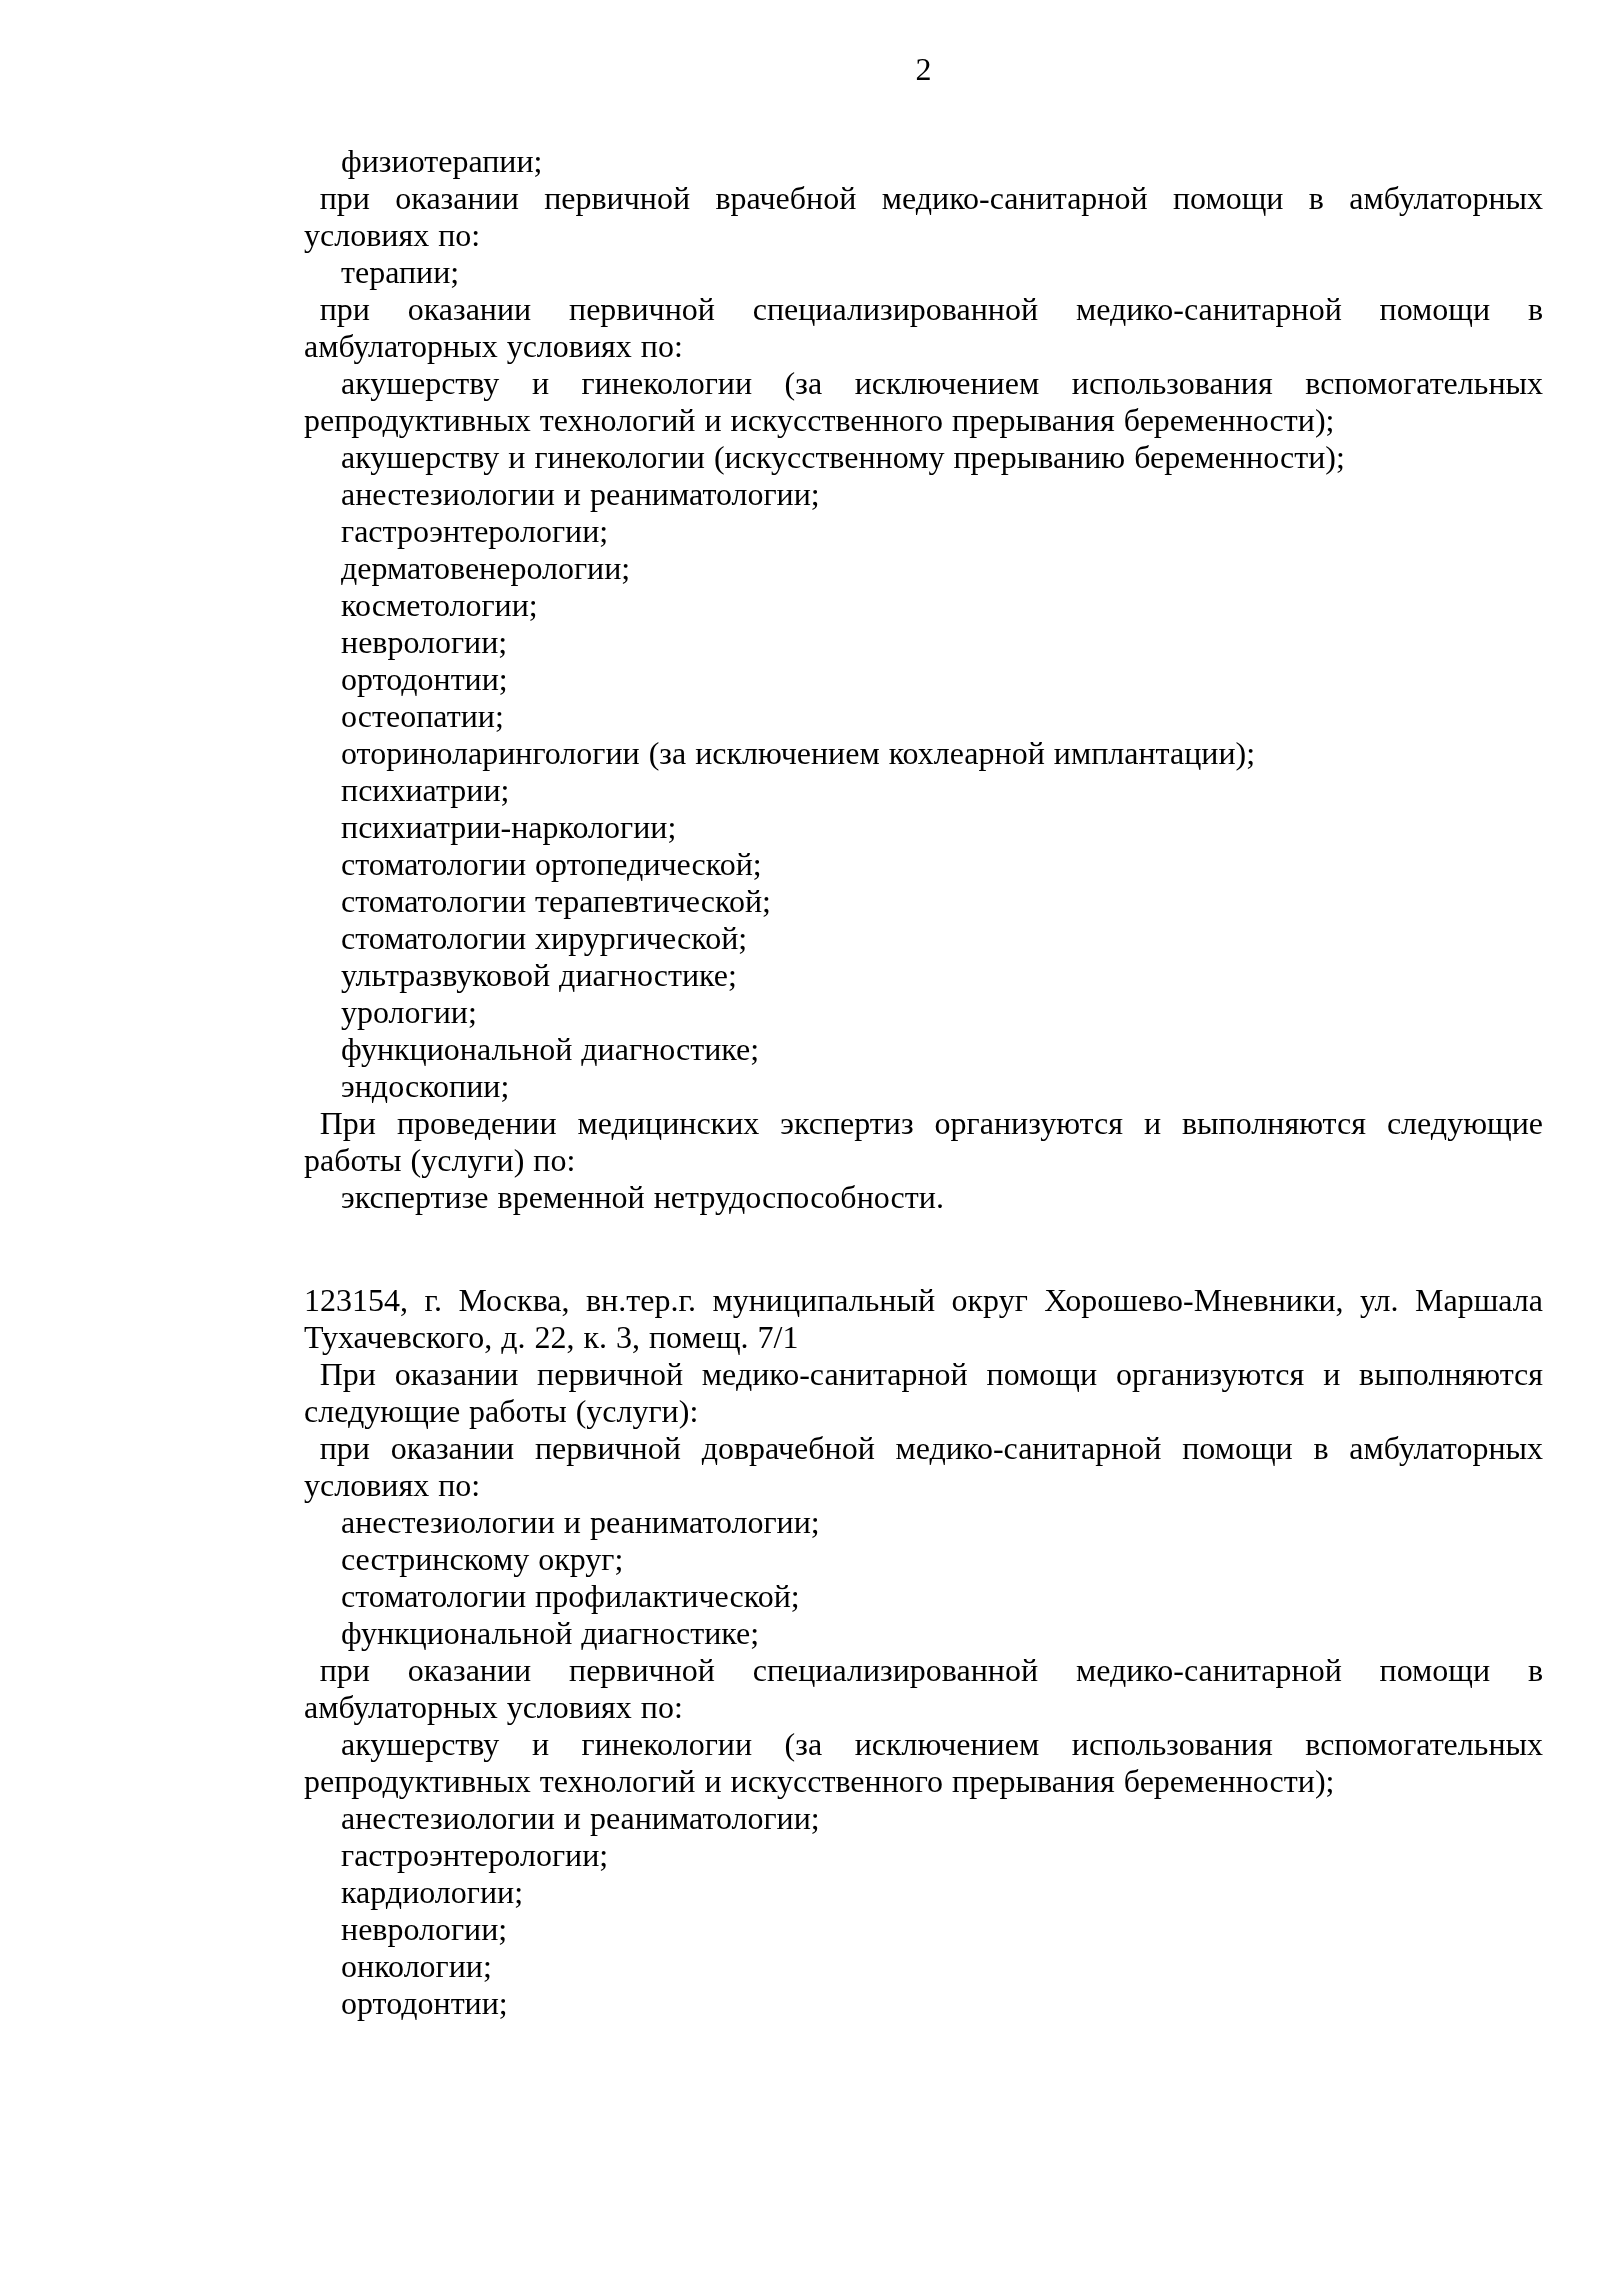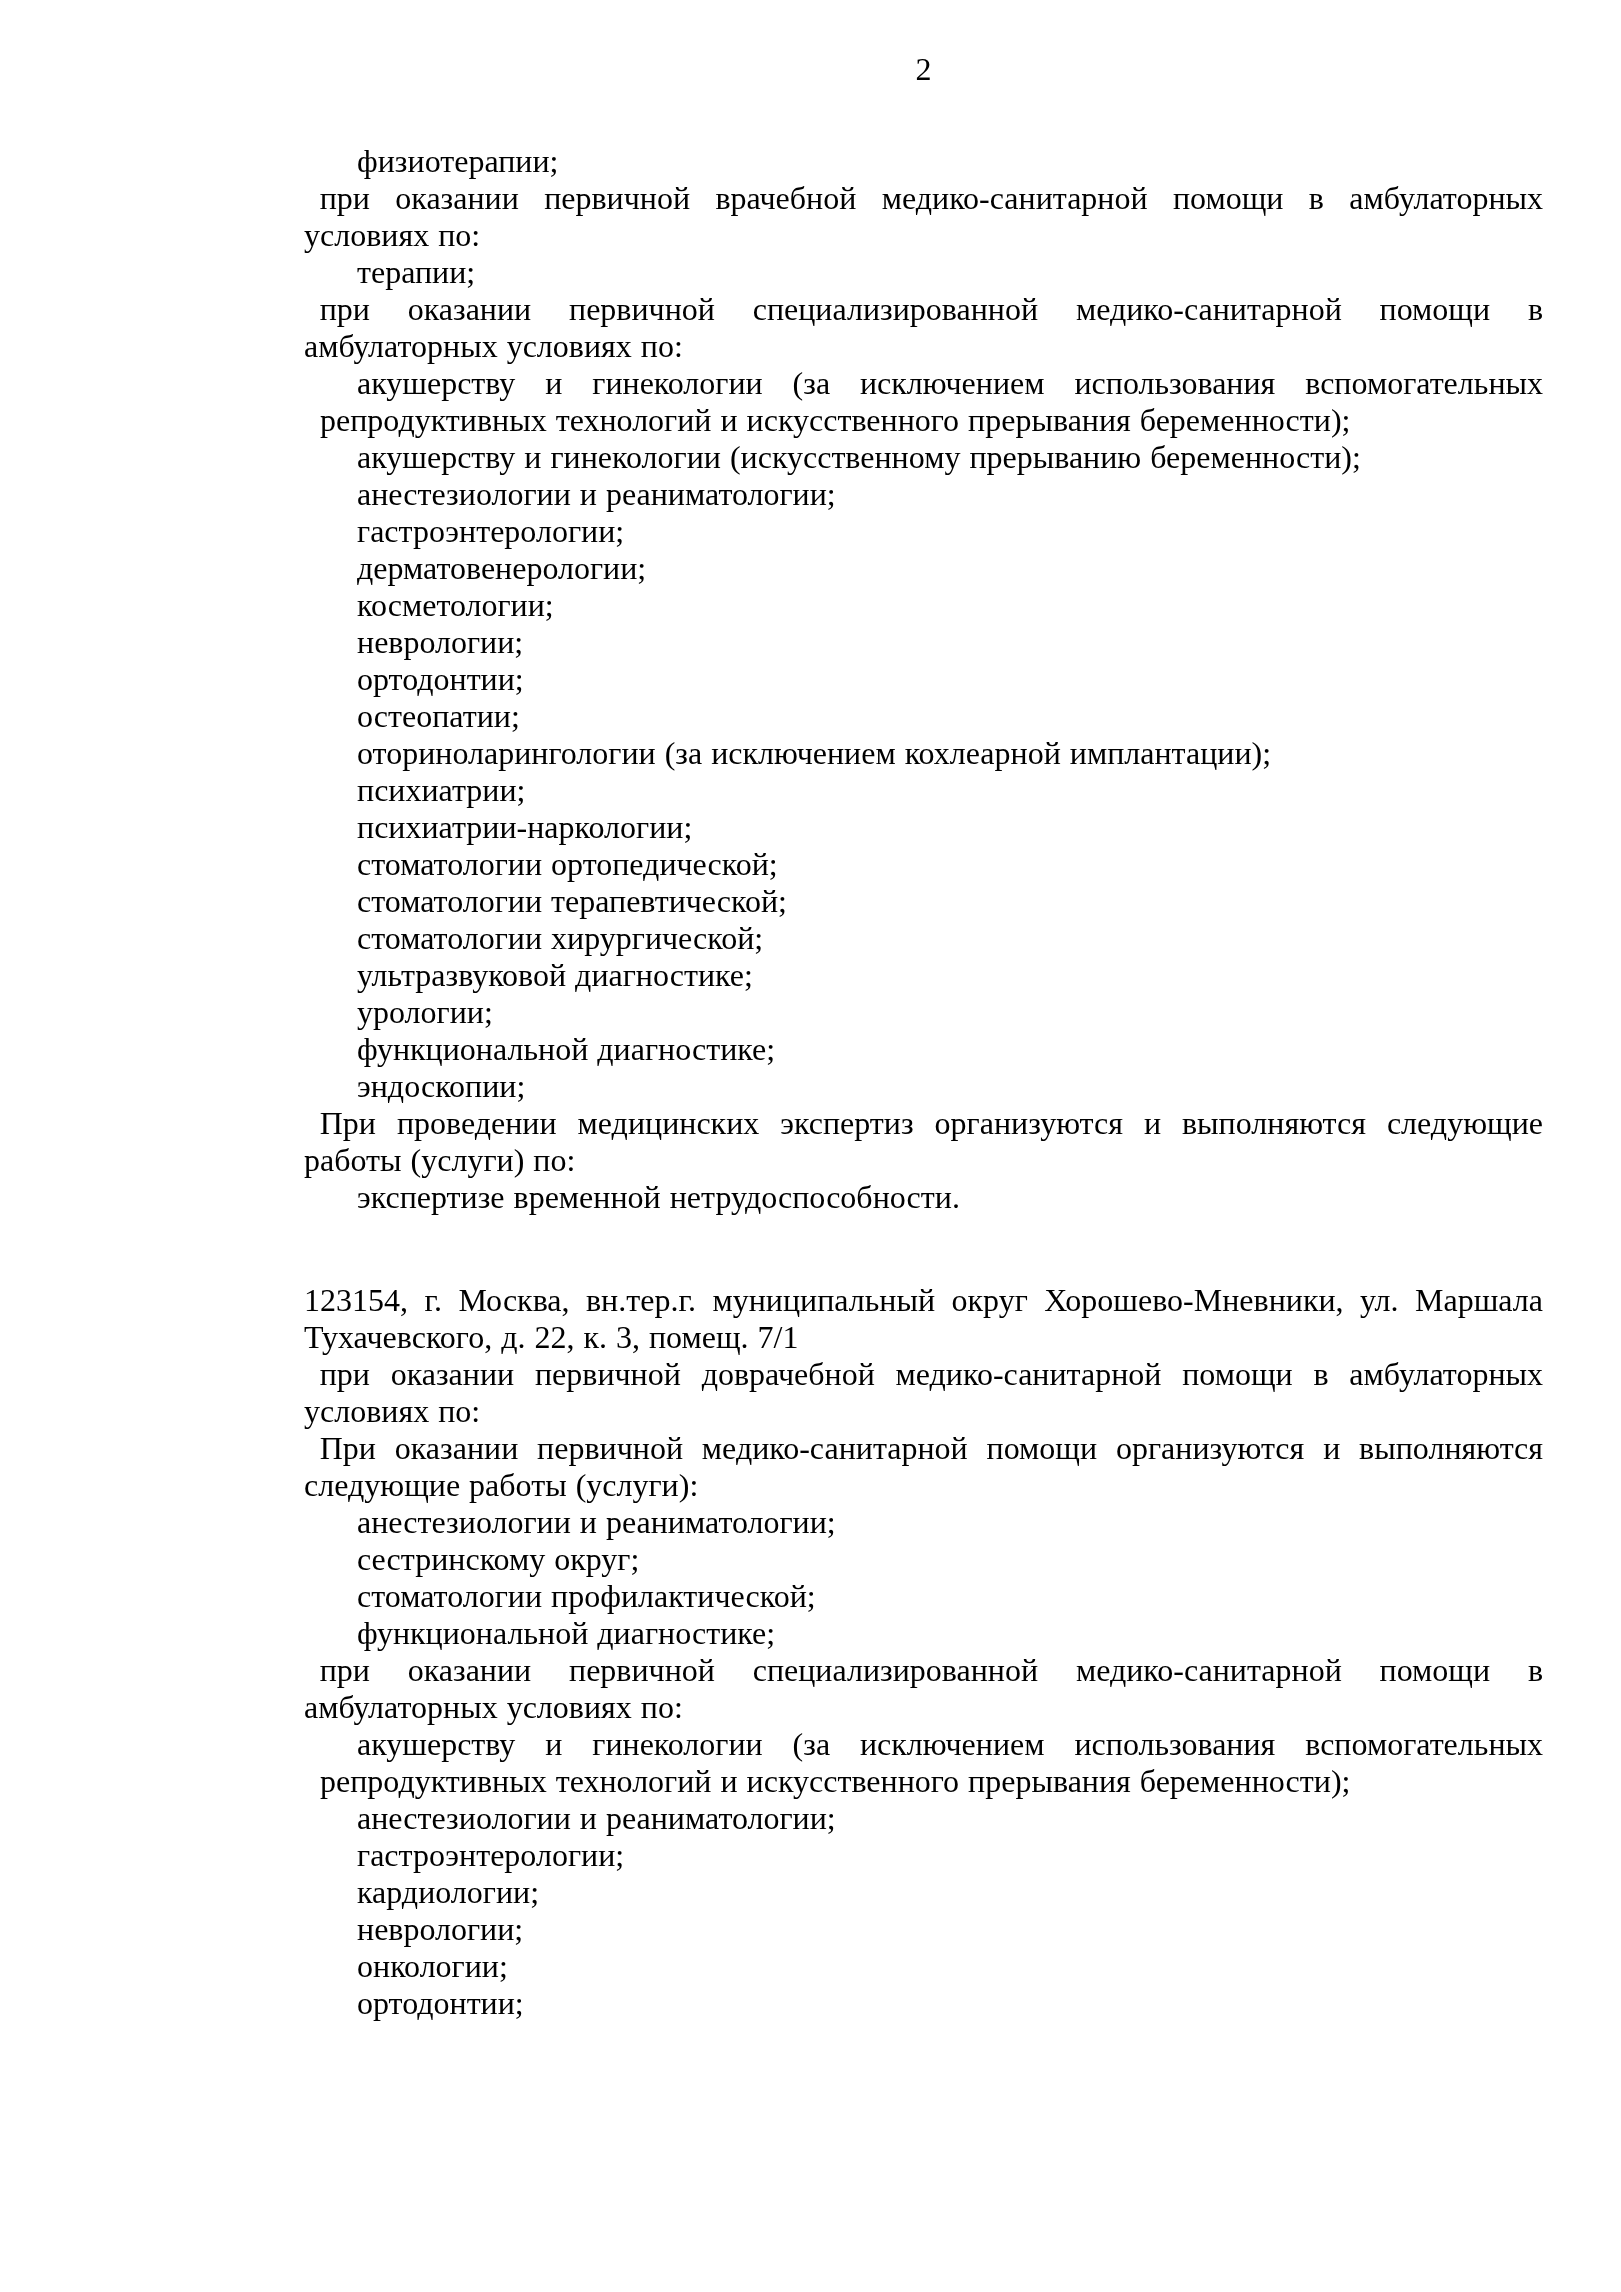--- a/index.html
+++ b/index.html
@@ -25,21 +25,21 @@
     line-height: 37px;
     margin-bottom: 55px;
   }
   .content p.line {
     margin: 0;
     font-size: 32px;
     line-height: 37px;
     text-align: justify;
     word-spacing: 1px;
   }
-  .content p.indent-item { text-indent: 37px; margin-left: 16px; }
+  .content p.indent-item { text-indent: 37px; }
   .content p.indent-para { text-indent: 15.7px; }
   .content p.indent-none { text-indent: 0; }
   .content p.gap-before { margin-top: 66px; }
 </style>
 </head>
 <body>
 
 <div class="page">
   <div class="page-number">2</div>
   <div class="content" id="content">
@@ -62,22 +62,22 @@
       <p class="line indent-item">стоматологии ортопедической;</p>
       <p class="line indent-item">стоматологии терапевтической;</p>
       <p class="line indent-item">стоматологии хирургической;</p>
       <p class="line indent-item">ультразвуковой диагностике;</p>
       <p class="line indent-item">урологии;</p>
       <p class="line indent-item">функциональной диагностике;</p>
       <p class="line indent-item">эндоскопии;</p>
       <p class="line indent-para">При проведении медицинских экспертиз организуются и выполняются следующие работы (услуги) по:</p>
       <p class="line indent-item">экспертизе временной нетрудоспособности.</p>
       <p class="line indent-none gap-before">123154, г. Москва, вн.тер.г. муниципальный округ Хорошево-Мневники, ул. Маршала Тухачевского, д. 22, к. 3, помещ. 7/1</p>
+      <p class="line indent-para">При оказании первичной медико-санитарной помощи организуются и выполняются следующие работы (услуги):</p>
       <p class="line indent-para">при оказании первичной доврачебной медико-санитарной помощи в амбулаторных условиях по:</p>
-      <p class="line indent-para">При оказании первичной медико-санитарной помощи организуются и выполняются следующие работы (услуги):</p>
       <p class="line indent-item">анестезиологии и реаниматологии;</p>
       <p class="line indent-item">сестринскому округ;</p>
       <p class="line indent-item">стоматологии профилактической;</p>
       <p class="line indent-item">функциональной диагностике;</p>
       <p class="line indent-para">при оказании первичной специализированной медико-санитарной помощи в амбулаторных условиях по:</p>
       <p class="line indent-item">акушерству и гинекологии (за исключением использования вспомогательных репродуктивных технологий и искусственного прерывания беременности);</p>
       <p class="line indent-item">анестезиологии и реаниматологии;</p>
       <p class="line indent-item">гастроэнтерологии;</p>
       <p class="line indent-item">кардиологии;</p>
       <p class="line indent-item">неврологии;</p>

